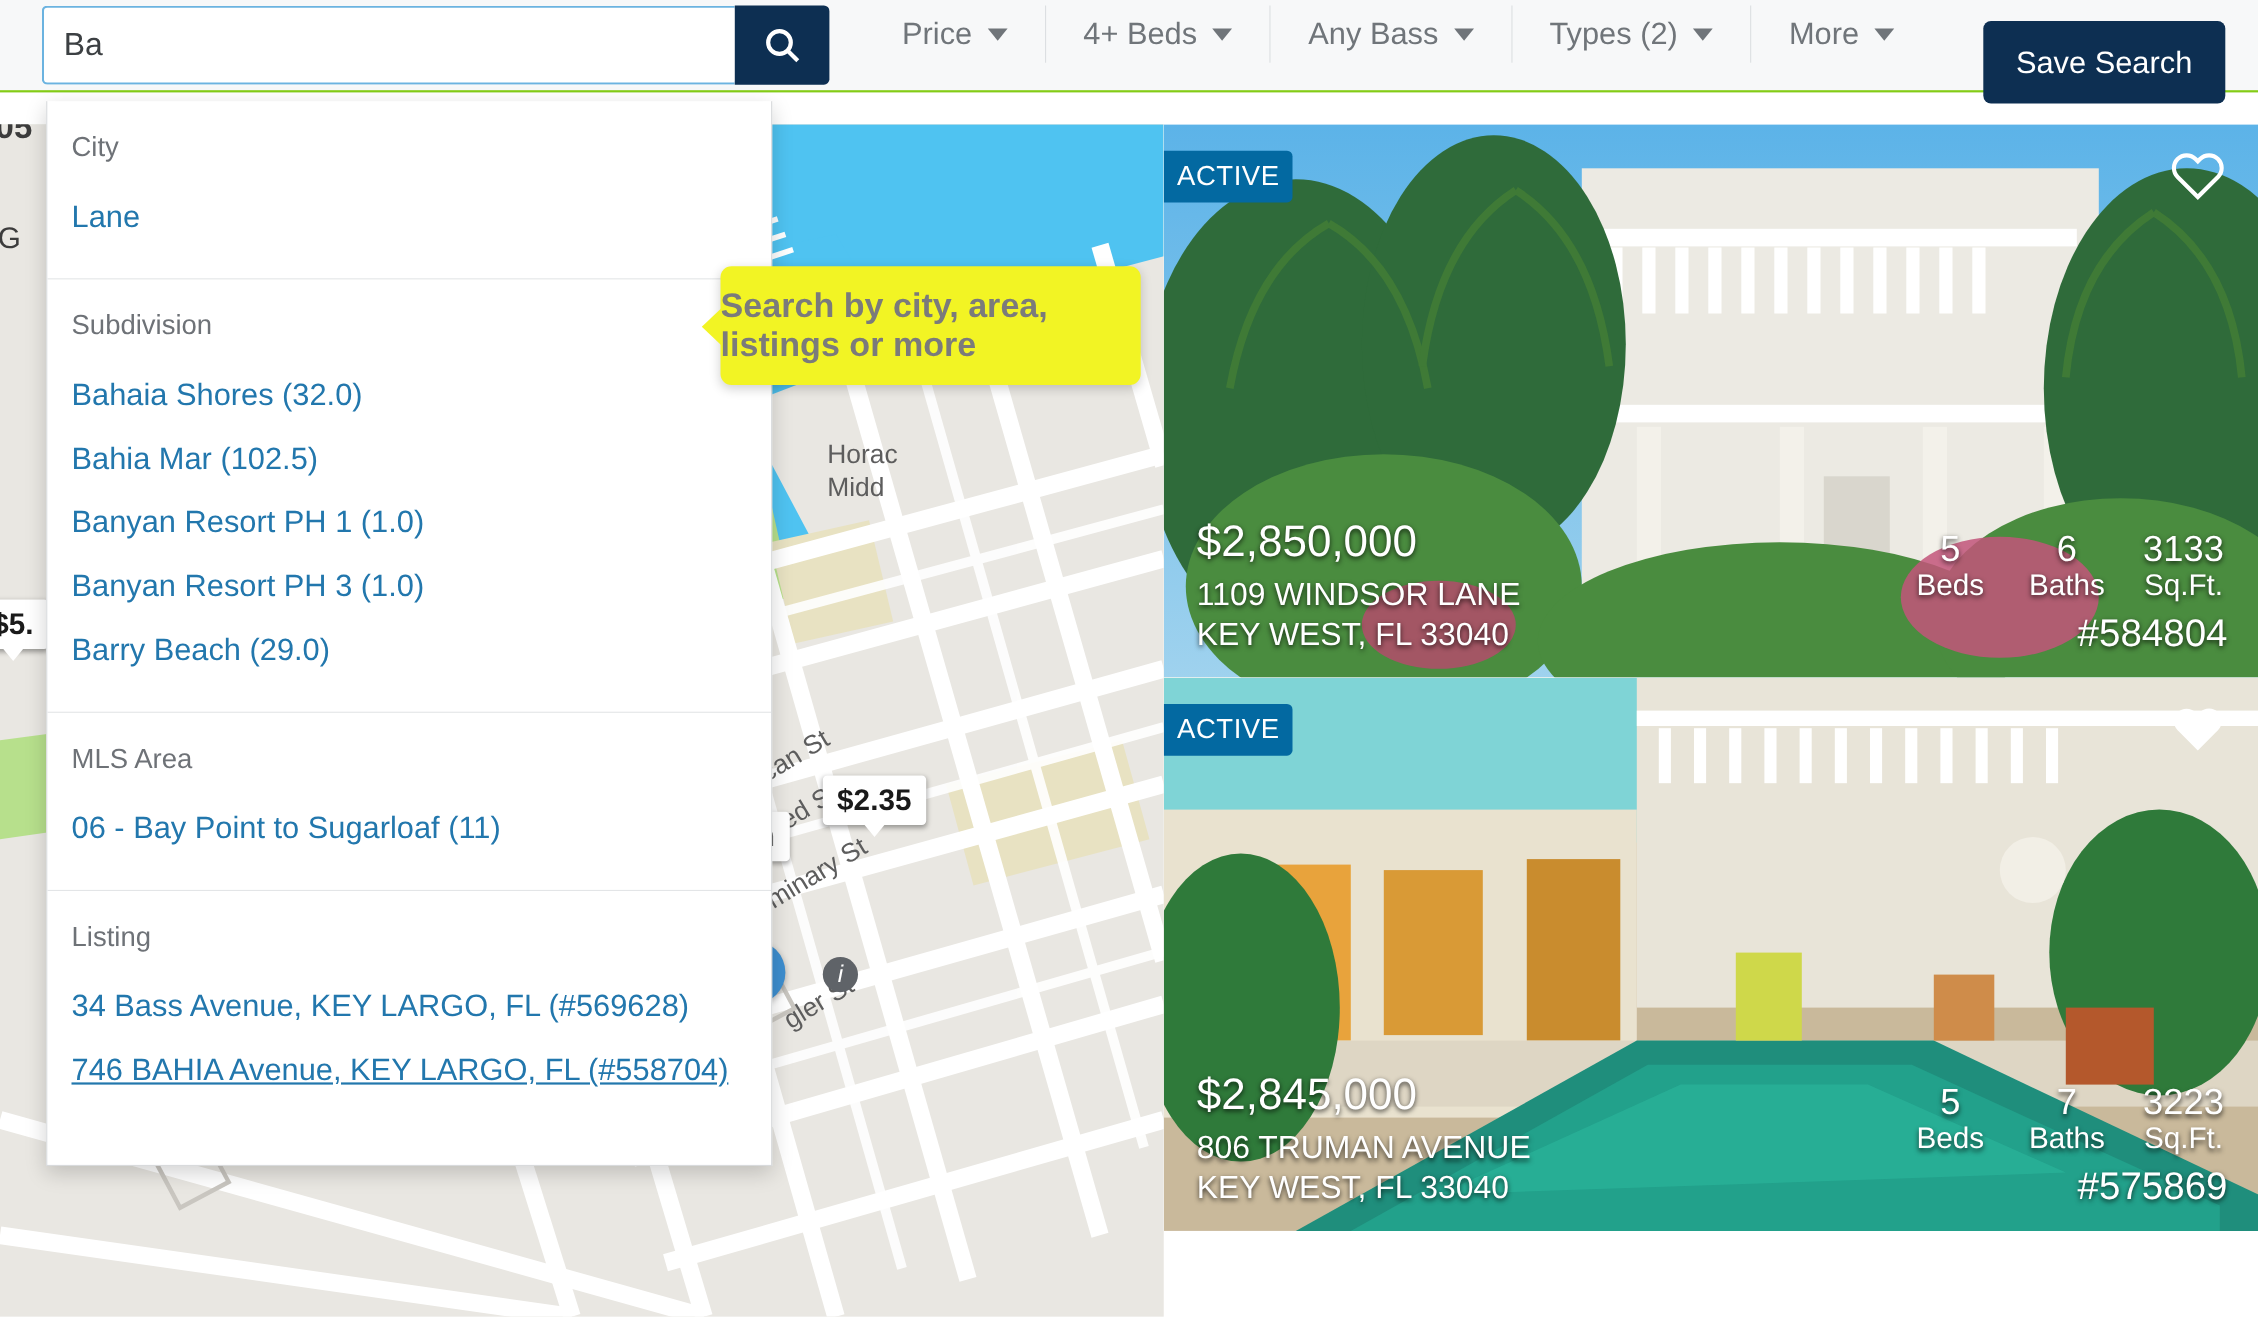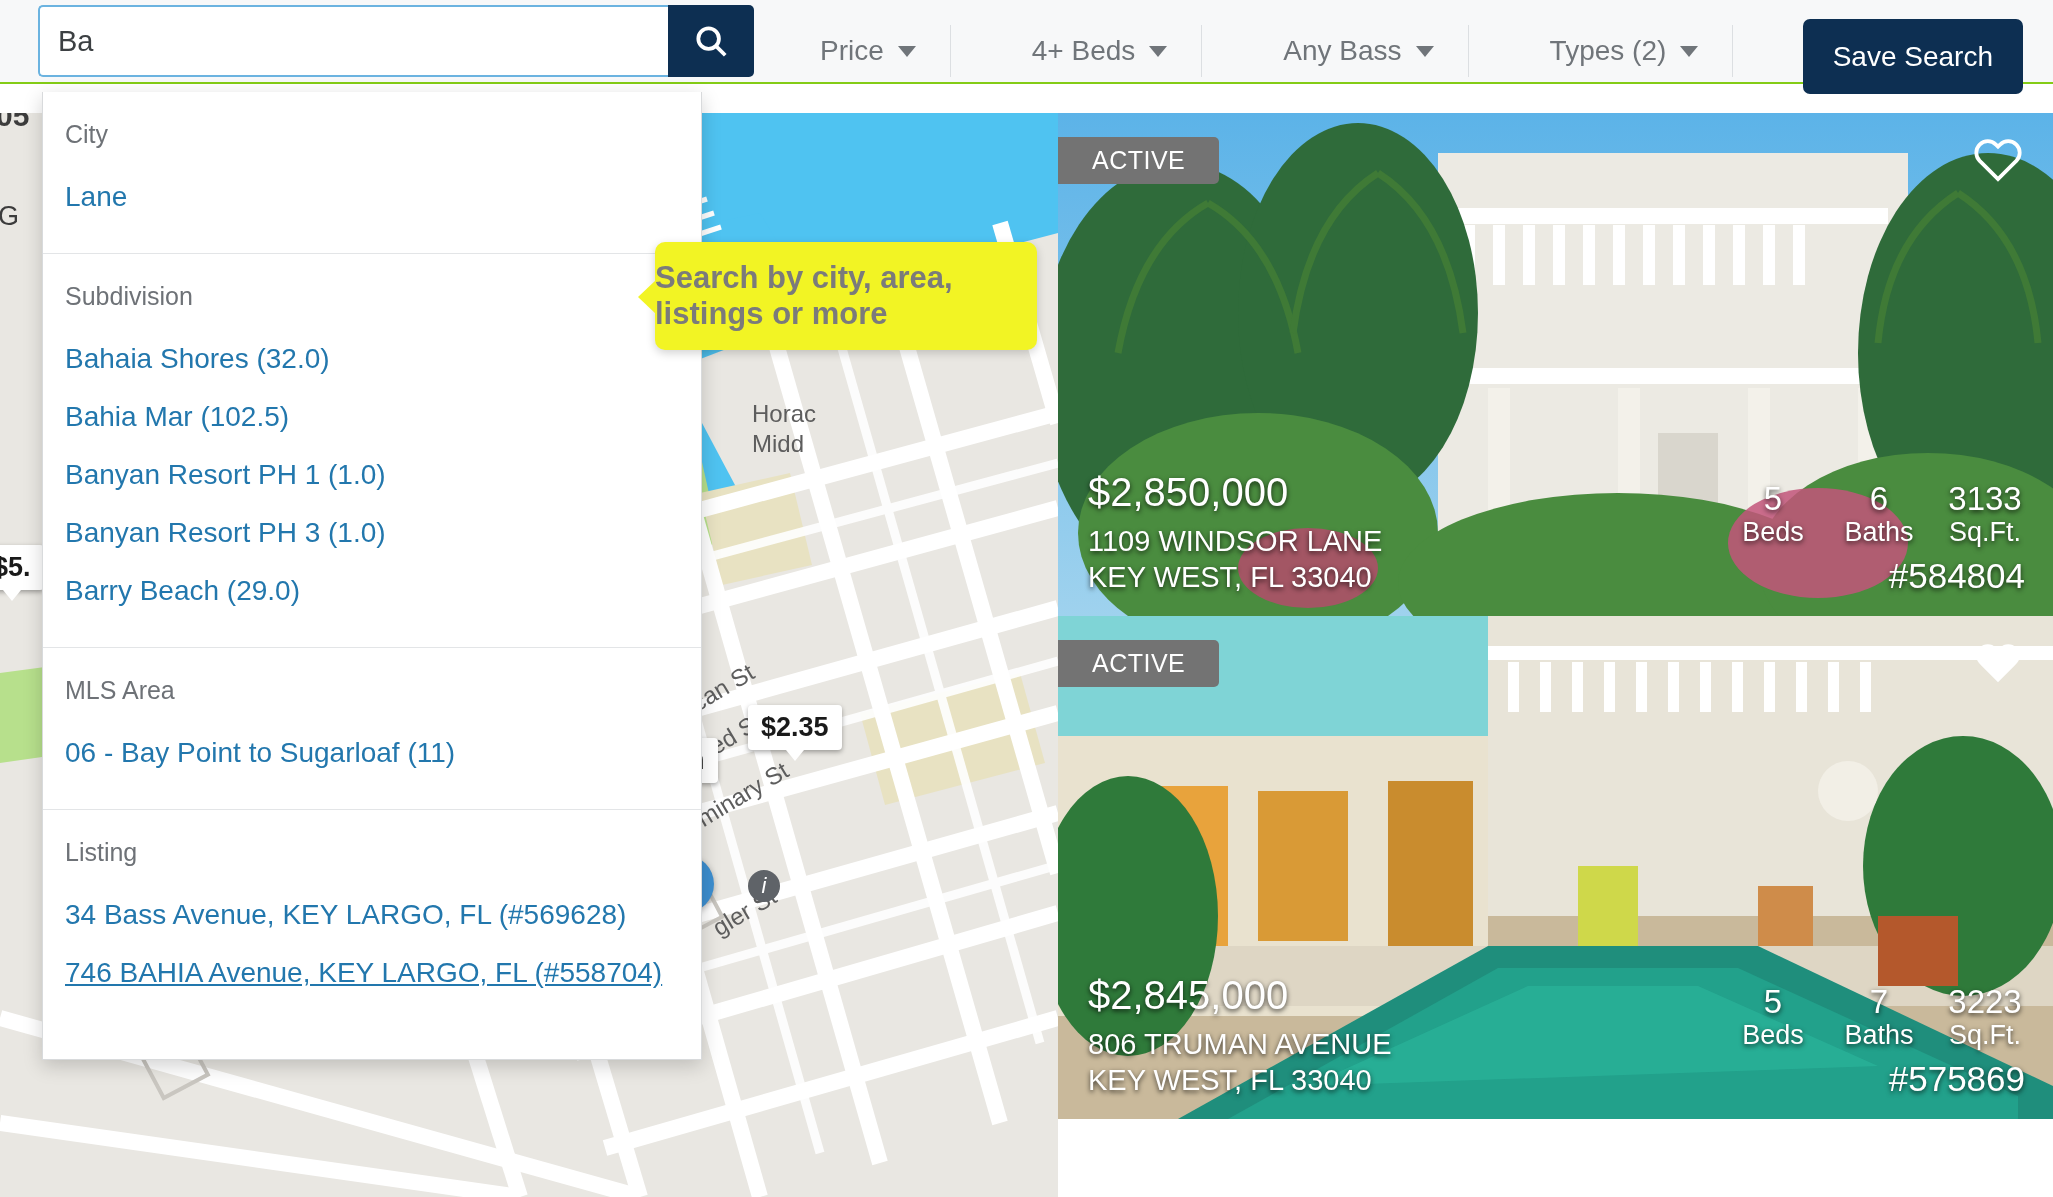--- a/index.html
+++ b/index.html
@@ -21,21 +21,21 @@
     width: 630px; height: 72px; border: 2px solid #6bb3e0; border-right: none;
     border-radius: 5px 0 0 5px; background: #fff; font-size: 29px;
     color: #3c4043; padding: 0 18px; outline: none;
     font-family: "Liberation Sans", sans-serif;
   }
   .search-btn {
     width: 86px; height: 72px; background: #0d2f52; border: none;
     border-radius: 0 5px 5px 0; cursor: pointer;
     display: flex; align-items: center; justify-content: center;
   }
-  .filters { display: flex; align-items: flex-end; margin-left: 32px; height: 72px; gap: 47px; }
+  .filters { display: flex; align-items: flex-start; margin-left: 32px; height: 72px; }
   .filter {
     font-size: 28px; color: #70757a; padding: 0 34px; height: 52px;
     display: flex; align-items: center; gap: 14px; cursor: pointer;
     border-right: 1px solid #dcdfe2; white-space: nowrap;
   }
   .filter:last-child { border-right: none; }
   .caret {
     width: 0; height: 0; border-left: 9px solid transparent;
     border-right: 9px solid transparent; border-top: 11px solid #70757a;
   }
@@ -107,22 +107,22 @@
   .results { position: absolute; left: 1058px; top: 113px; width: 995px; height: 1084px; background: #fff; overflow: hidden; }
   .sortbar {
     height: 75px; display: flex; align-items: center; justify-content: space-between;
     padding: 0 32px; border-bottom: 1px solid #e6e8ea;
   }
   .sort-ctl { display: flex; align-items: center; gap: 14px; font-size: 27px; color: #5f6368; cursor: pointer; }
   .count { font-size: 27px; color: #5f6368; }
   .card { position: relative; width: 995px; height: 503px; overflow: hidden; }
   .card-img { position: absolute; inset: 0; }
   .badge {
-    position: absolute; left: 0; top: 24px; background: #737373; color: #fff;
-    font-size: 25px; padding: 9px 34px; border-radius: 0 5px 5px 0; letter-spacing: .5px;
+    position: absolute; left: 0; top: 24px; background: #0369a1; color: #fff;
+    font-size: 25px; padding: 9px 12px; border-radius: 0 5px 5px 0; letter-spacing: .5px;
   }
   .heart { position: absolute; right: 28px; top: 22px; cursor: pointer; }
   .card-info { position: absolute; left: 30px; bottom: 20px; color: #fff; text-shadow: 0 2px 5px rgba(0,0,0,.75); }
   .price { font-size: 40px; font-weight: 400; margin-bottom: 8px; }
   .addr { font-size: 29px; line-height: 1.26; }
   .stats { position: absolute; right: 28px; bottom: 20px; color: #fff; text-align: right; text-shadow: 0 2px 5px rgba(0,0,0,.75); }
   .stat-row { display: flex; gap: 26px; align-items: flex-end; }
   .stat { text-align: center; min-width: 80px; }
   .stat .v { font-size: 33px; line-height: 1.1; }
   .stat .l { font-size: 27px; line-height: 1.15; }

